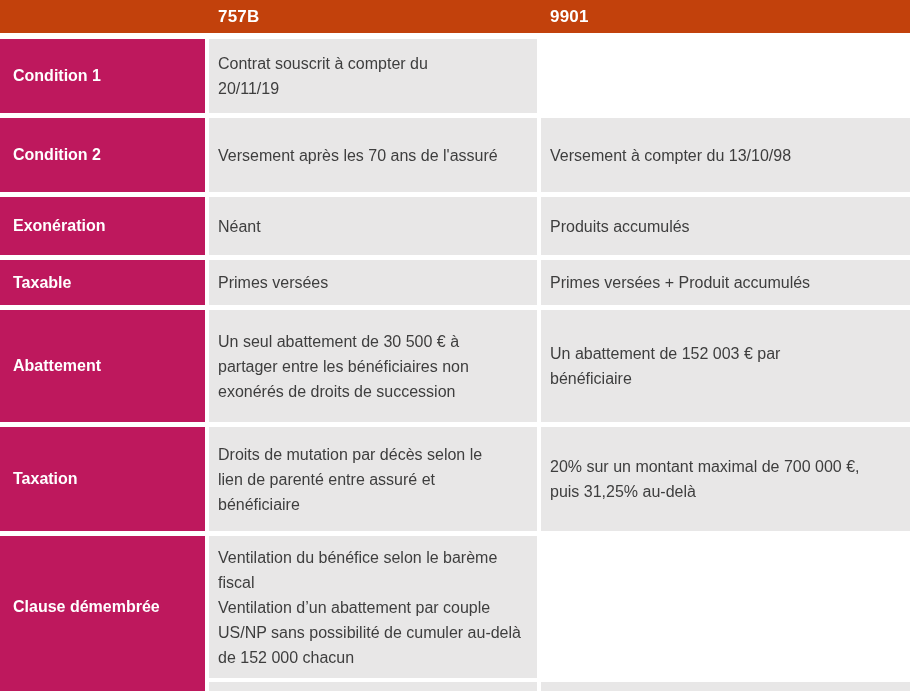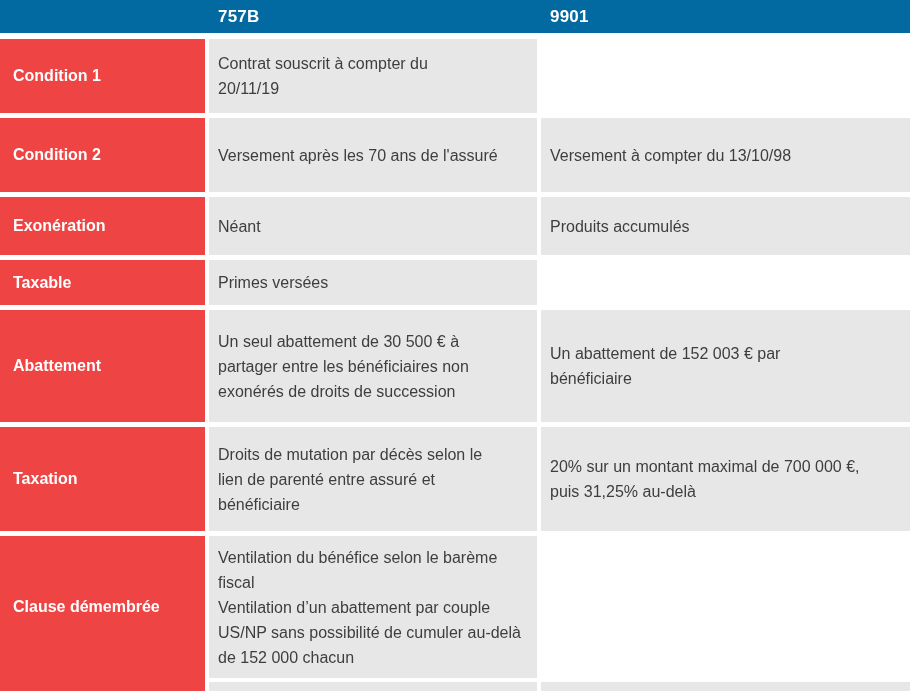--- a/index.html
+++ b/index.html
@@ -14,36 +14,36 @@
     background: #ffffff;
     overflow: hidden;
   }
   .row {
     display: grid;
     grid-template-columns: 205px 328px 369px;
     column-gap: 4px;
     margin-bottom: 5px;
   }
   .header-row {
-    background: #0369a1;          
+    background: #c2410c;          
     height: 33px;
     margin-bottom: 6px;
     text-align: center;
   }
   .header-cell {
     display: flex;
     align-items: center;
     padding: 0 10px 0 9px;
     color: #ffffff;
     font-size: 17px;
     font-weight: bold;
     letter-spacing: 0.2px;
   }
   .label-cell {
-    background: #ef4444;
+    background: #be185d;
     color: #ffffff;
     font-size: 16px;
     font-weight: bold;
     display: flex;
     align-items: center;
     padding: 0 8px 0 13px;
     line-height: 20px;
   }
   .body-cell {
     background: #E8E7E7;
@@ -88,20 +88,21 @@
 
   <div class="row" style="height:58px">
     <div class="label-cell">Exonération</div>
     <div class="body-cell">Néant</div>
     <div class="body-cell">Produits accumulés</div>
   </div>
 
   <div class="row" style="height:45px">
     <div class="label-cell">Taxable</div>
     <div class="body-cell">Primes versées</div>
+    <div class="body-cell">Primes versées + Produit accumulés</div>
   </div>
 
   <div class="row" style="height:112px">
     <div class="label-cell">Abattement</div>
     <div class="body-cell">Un seul abattement de 30 500 € à
 partager entre les bénéficiaires non
 exonérés de droits de succession</div>
     <div class="body-cell">Un abattement de 152 003 € par
 bénéficiaire</div>
   </div>

